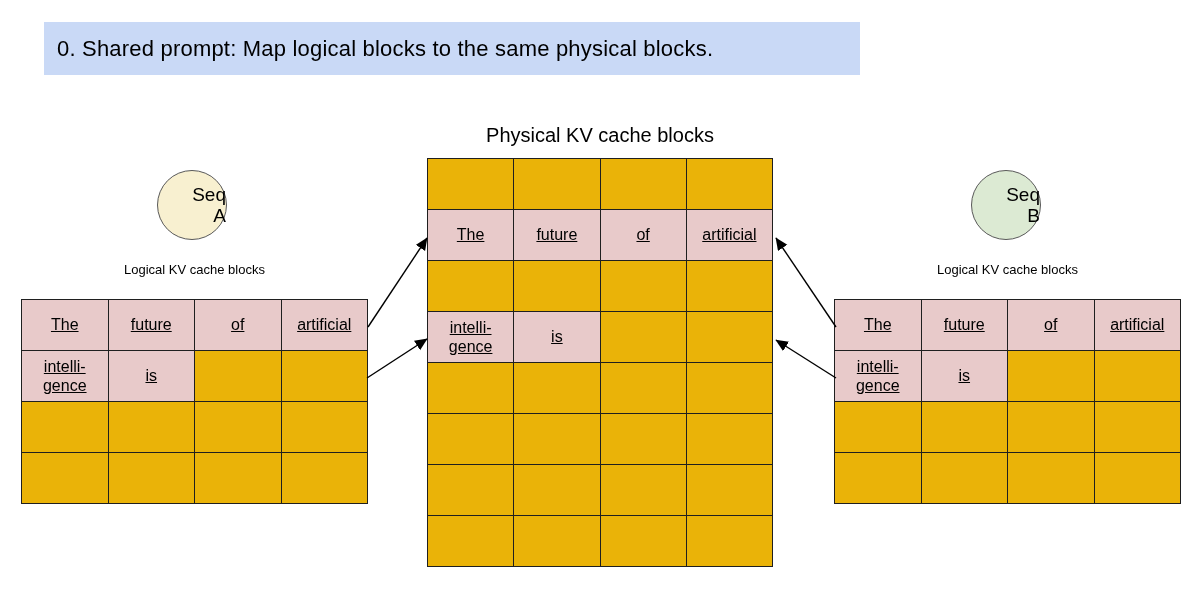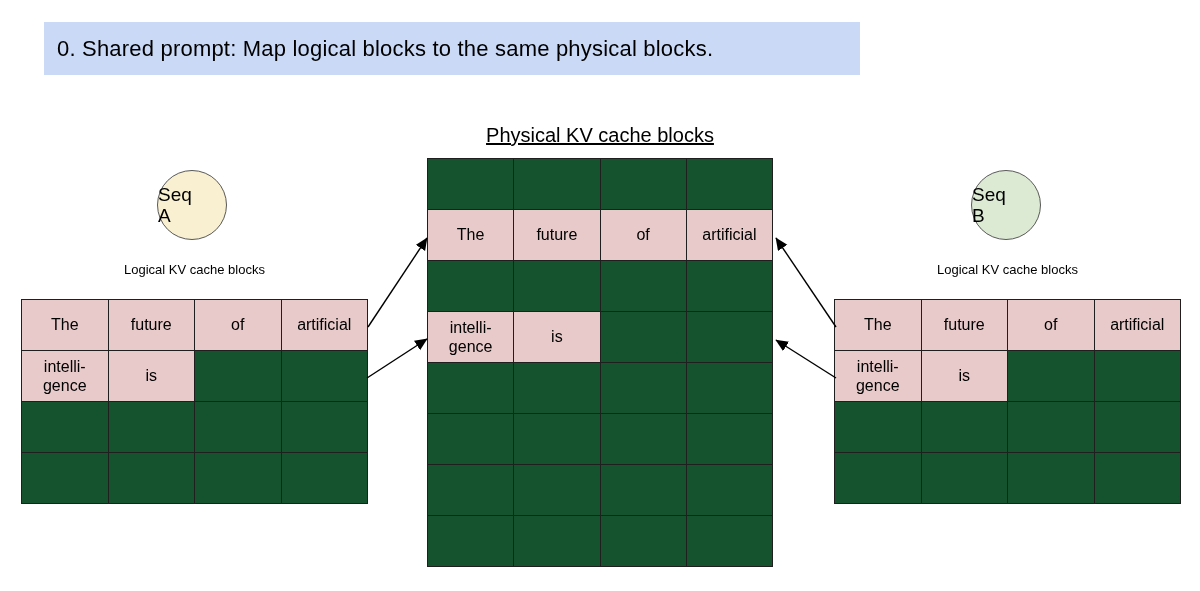--- a/index.html
+++ b/index.html
@@ -10,41 +10,42 @@
   .banner{
     position:absolute;left:32px;top:22px;width:816px;height:53px;
     background:var(--banner-bg,#c9d9f6);
     display:flex;align-items:center;box-sizing:border-box;padding-left:13px;
     font-size:22px;letter-spacing:0.2px;margin-left:12px;
   }
   .table-title{
     position:absolute;text-align:center;font-size:20px;white-space:nowrap;
   }
   .table-title.small{font-size:13px;}
-  #physical-title{left:427px;top:124px;width:346px;text-decoration:underline;}
+  #physical-title{left:427px;top:124px;width:346px;}
   #logical-a-title{left:21px;top:262px;width:347px;}
   #logical-b-title{left:834px;top:262px;width:347px;}
   table.kv-table{
     position:absolute;border-collapse:collapse;table-layout:fixed;
-    background:#14532d;
+    background:#eab308;
+    text-decoration:underline;
   }
   table.kv-table td{
     border:1.5px solid #1f1f1f;text-align:center;vertical-align:middle;
     font-size:16px;line-height:1.2;padding:0;white-space:pre-line;
     overflow:hidden;
   }
   table.kv-table td.filled{background:var(--filled-cell,#e8caca);}
   table.kv-table tr{height:51px;}
   #physical-table{left:427px;top:158px;width:346px;}
   #logical-a-table{left:21px;top:299px;width:347px;}
   #logical-b-table{left:834px;top:299px;width:347px;}
   .seq-circle{
     position:absolute;width:70px;height:70px;border-radius:50%;
     border:1.5px solid #595959;display:flex;flex-direction:column;
-    align-items:flex-start;justify-content:center;font-size:19px;line-height:1.12;
+    align-items:flex-end;justify-content:center;font-size:19px;line-height:1.12;
     box-sizing:border-box;
   }
   #seq-a{left:157px;top:170px;background:var(--seq-a-bg,#f8f0d0);}
   #seq-b{left:971px;top:170px;background:var(--seq-b-bg,#dcead3);}
   #arrows{
     position:absolute;left:0;top:0;width:1200px;height:591px;
     pointer-events:none;
   }
   #arrows line{stroke:#000;stroke-width:1.4;}
 </style>

